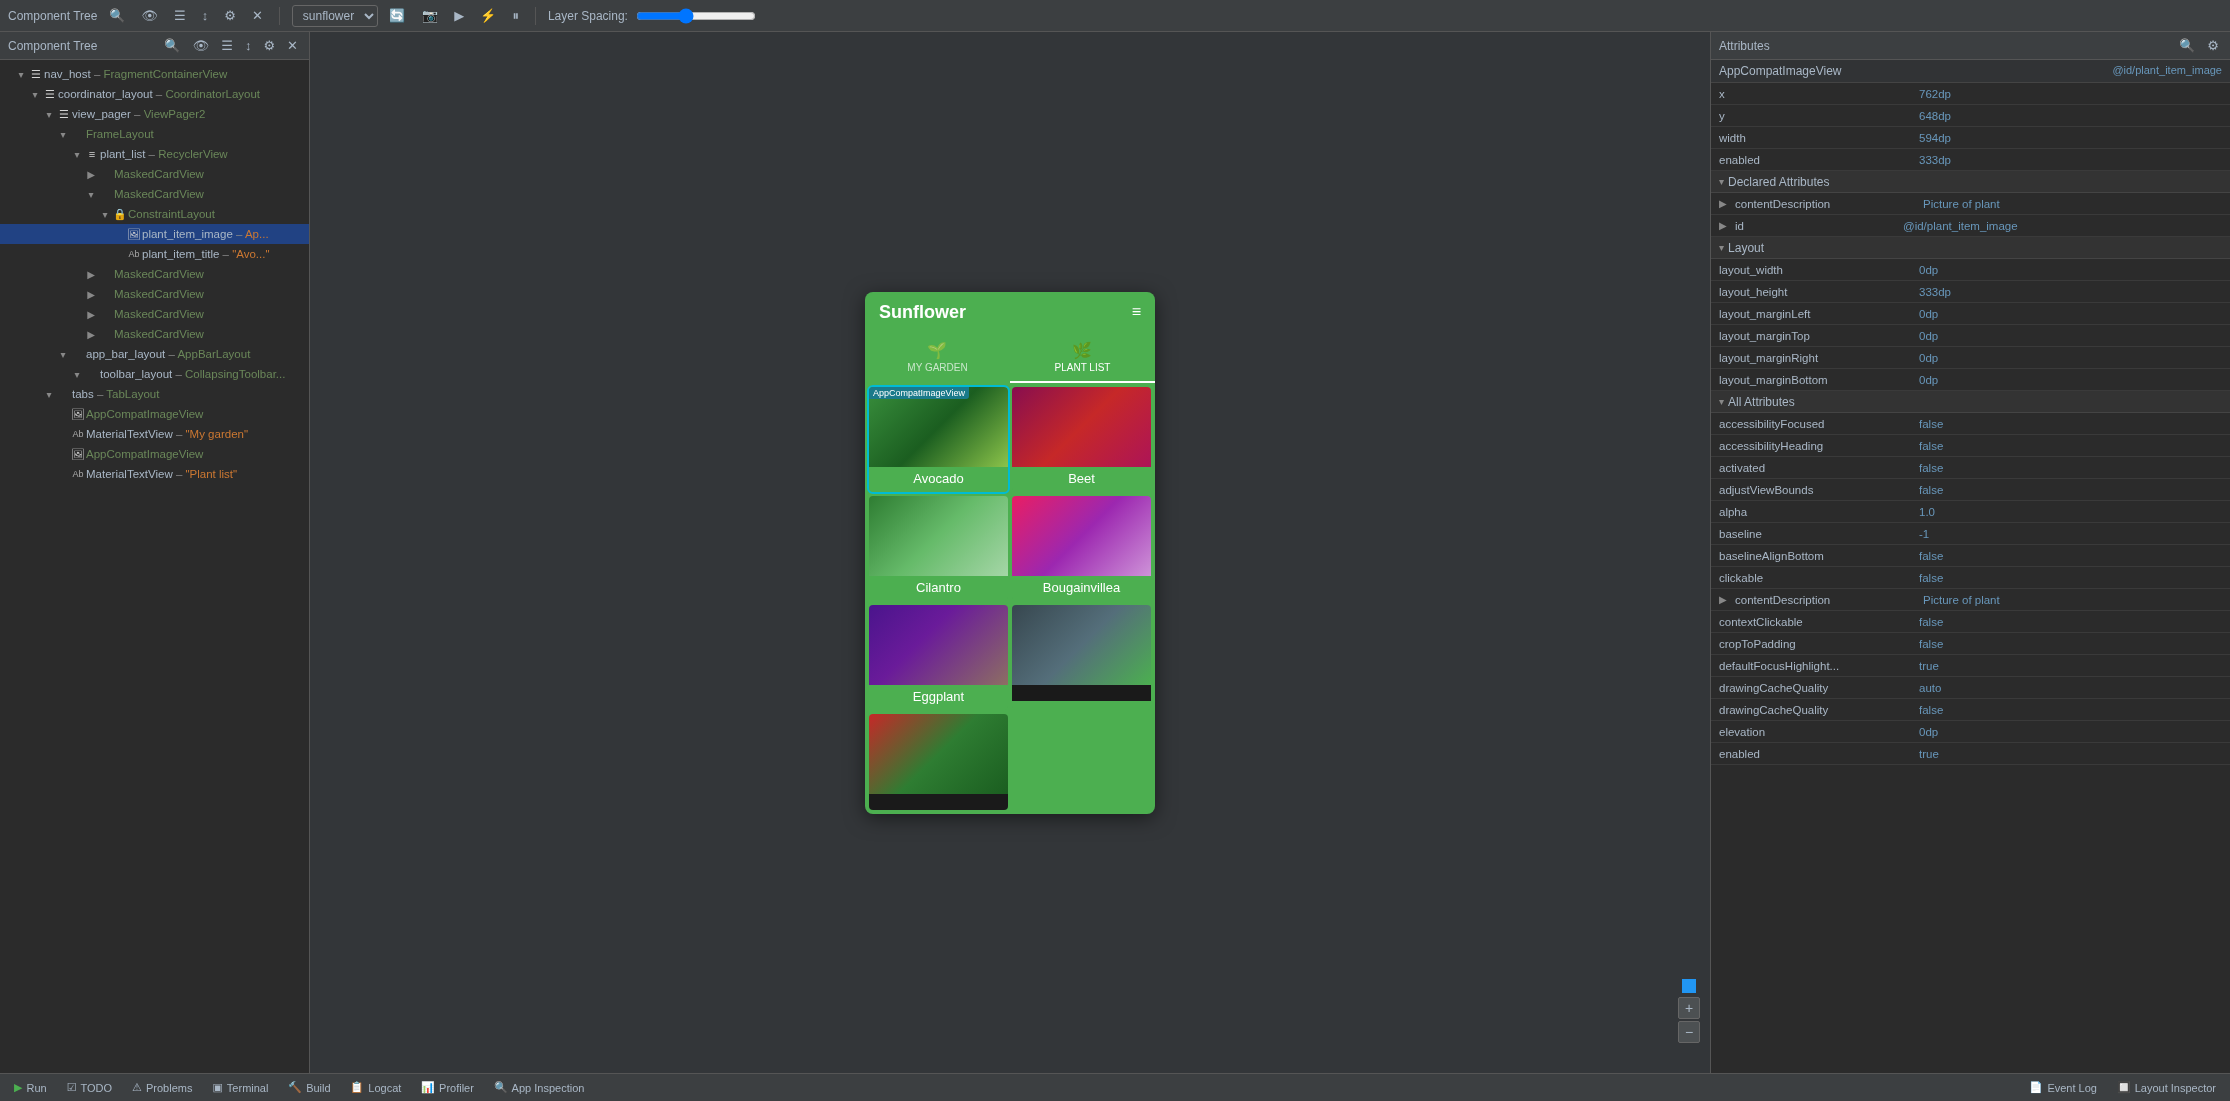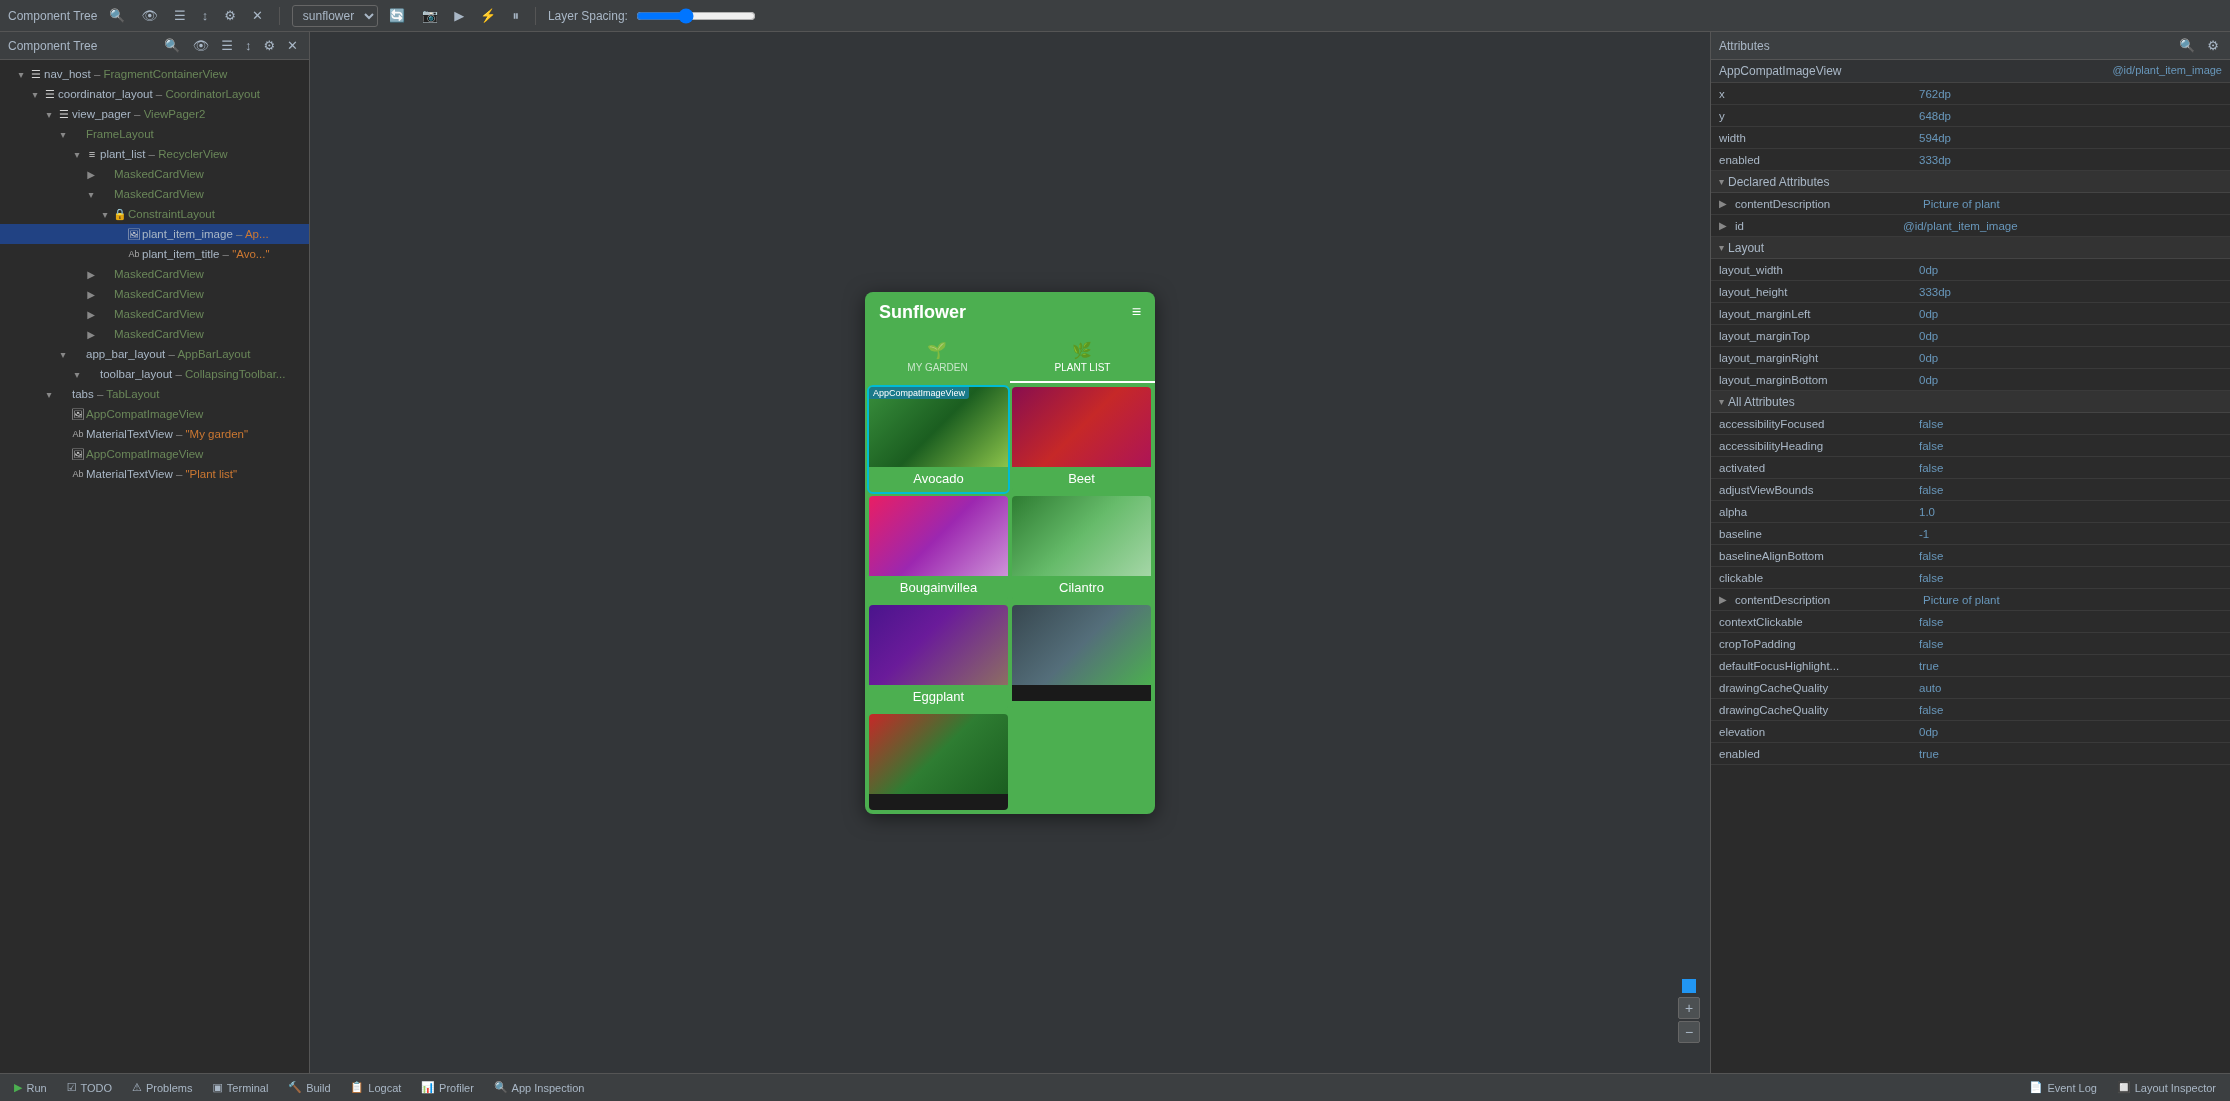--- a/index.html
+++ b/index.html
@@ -712,27 +712,27 @@
             <div class="plant-img-placeholder avocado-bg"></div>
             <div class="plant-name">Avocado</div>
           </div>
 
           <div class="plant-card">
             <div class="plant-img-placeholder beet-bg"></div>
             <div class="plant-name">Beet</div>
           </div>
 
           <div class="plant-card">
+            <div class="plant-img-placeholder cilantro-bg"></div>
+            <div class="plant-name">Cilantro</div>
+          </div>
+
+          <div class="plant-card">
             <div class="plant-img-placeholder bougainvillea-bg"></div>
             <div class="plant-name">Bougainvillea</div>
-          </div>
-
-          <div class="plant-card">
-            <div class="plant-img-placeholder cilantro-bg"></div>
-            <div class="plant-name">Cilantro</div>
           </div>
 
           <div class="plant-card">
             <div class="plant-img-placeholder eggplant-bg"></div>
             <div class="plant-name">Eggplant</div>
           </div>
 
           <div class="plant-card">
             <div class="plant-img-placeholder row4-left-bg" style="height:80px"></div>
             <div class="bottom-bar" style="height:16px"></div>

